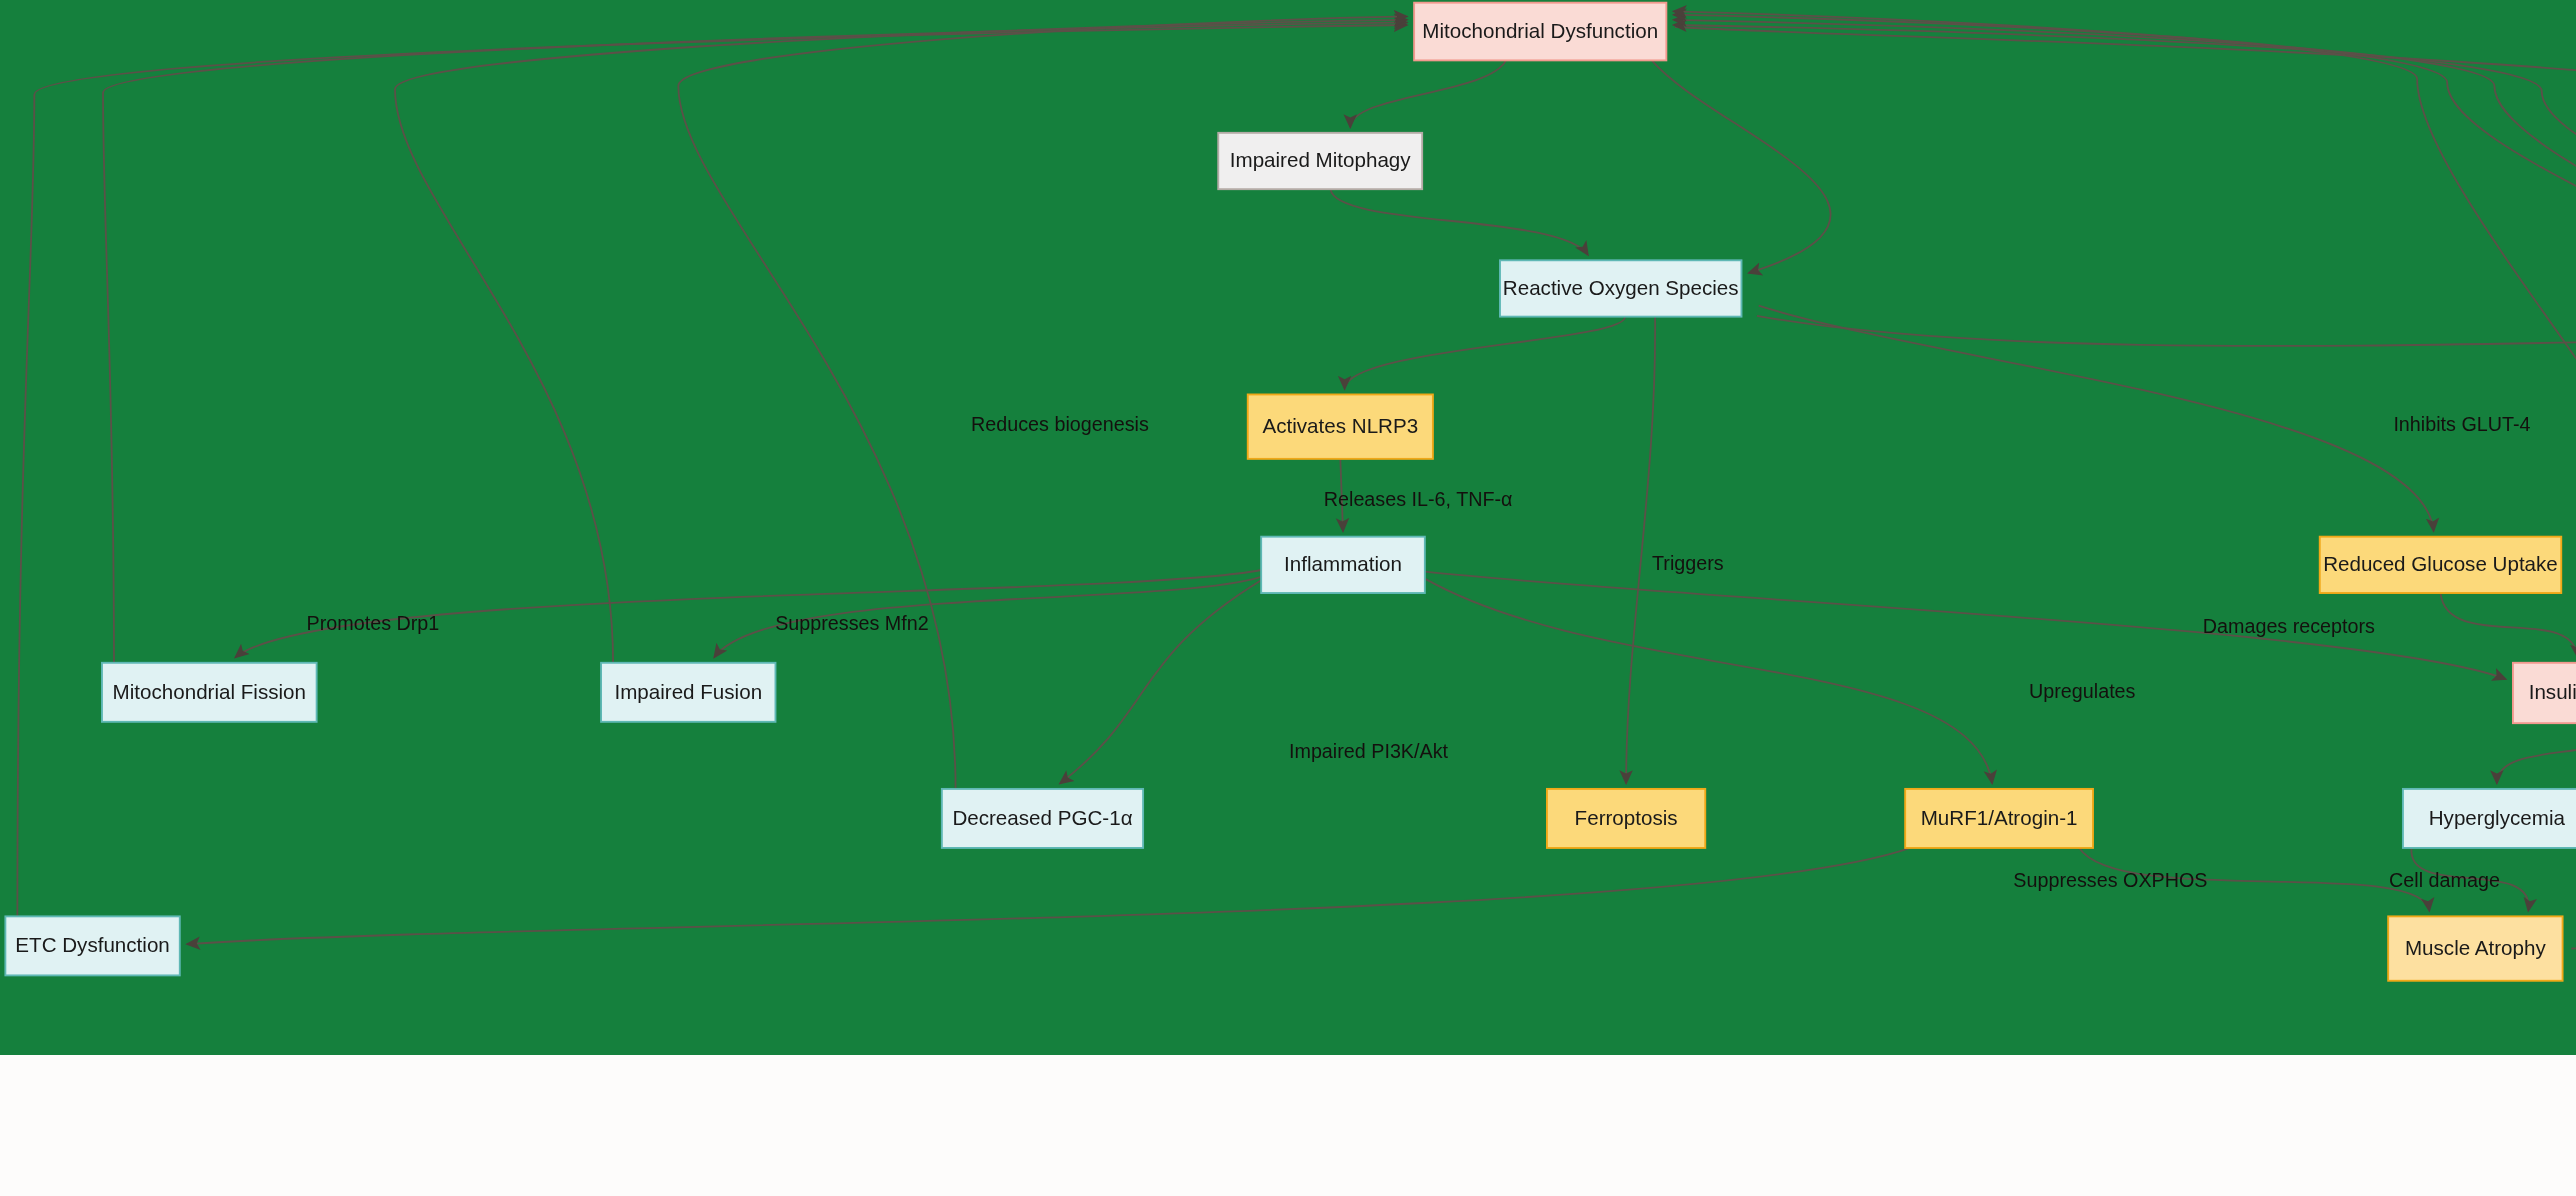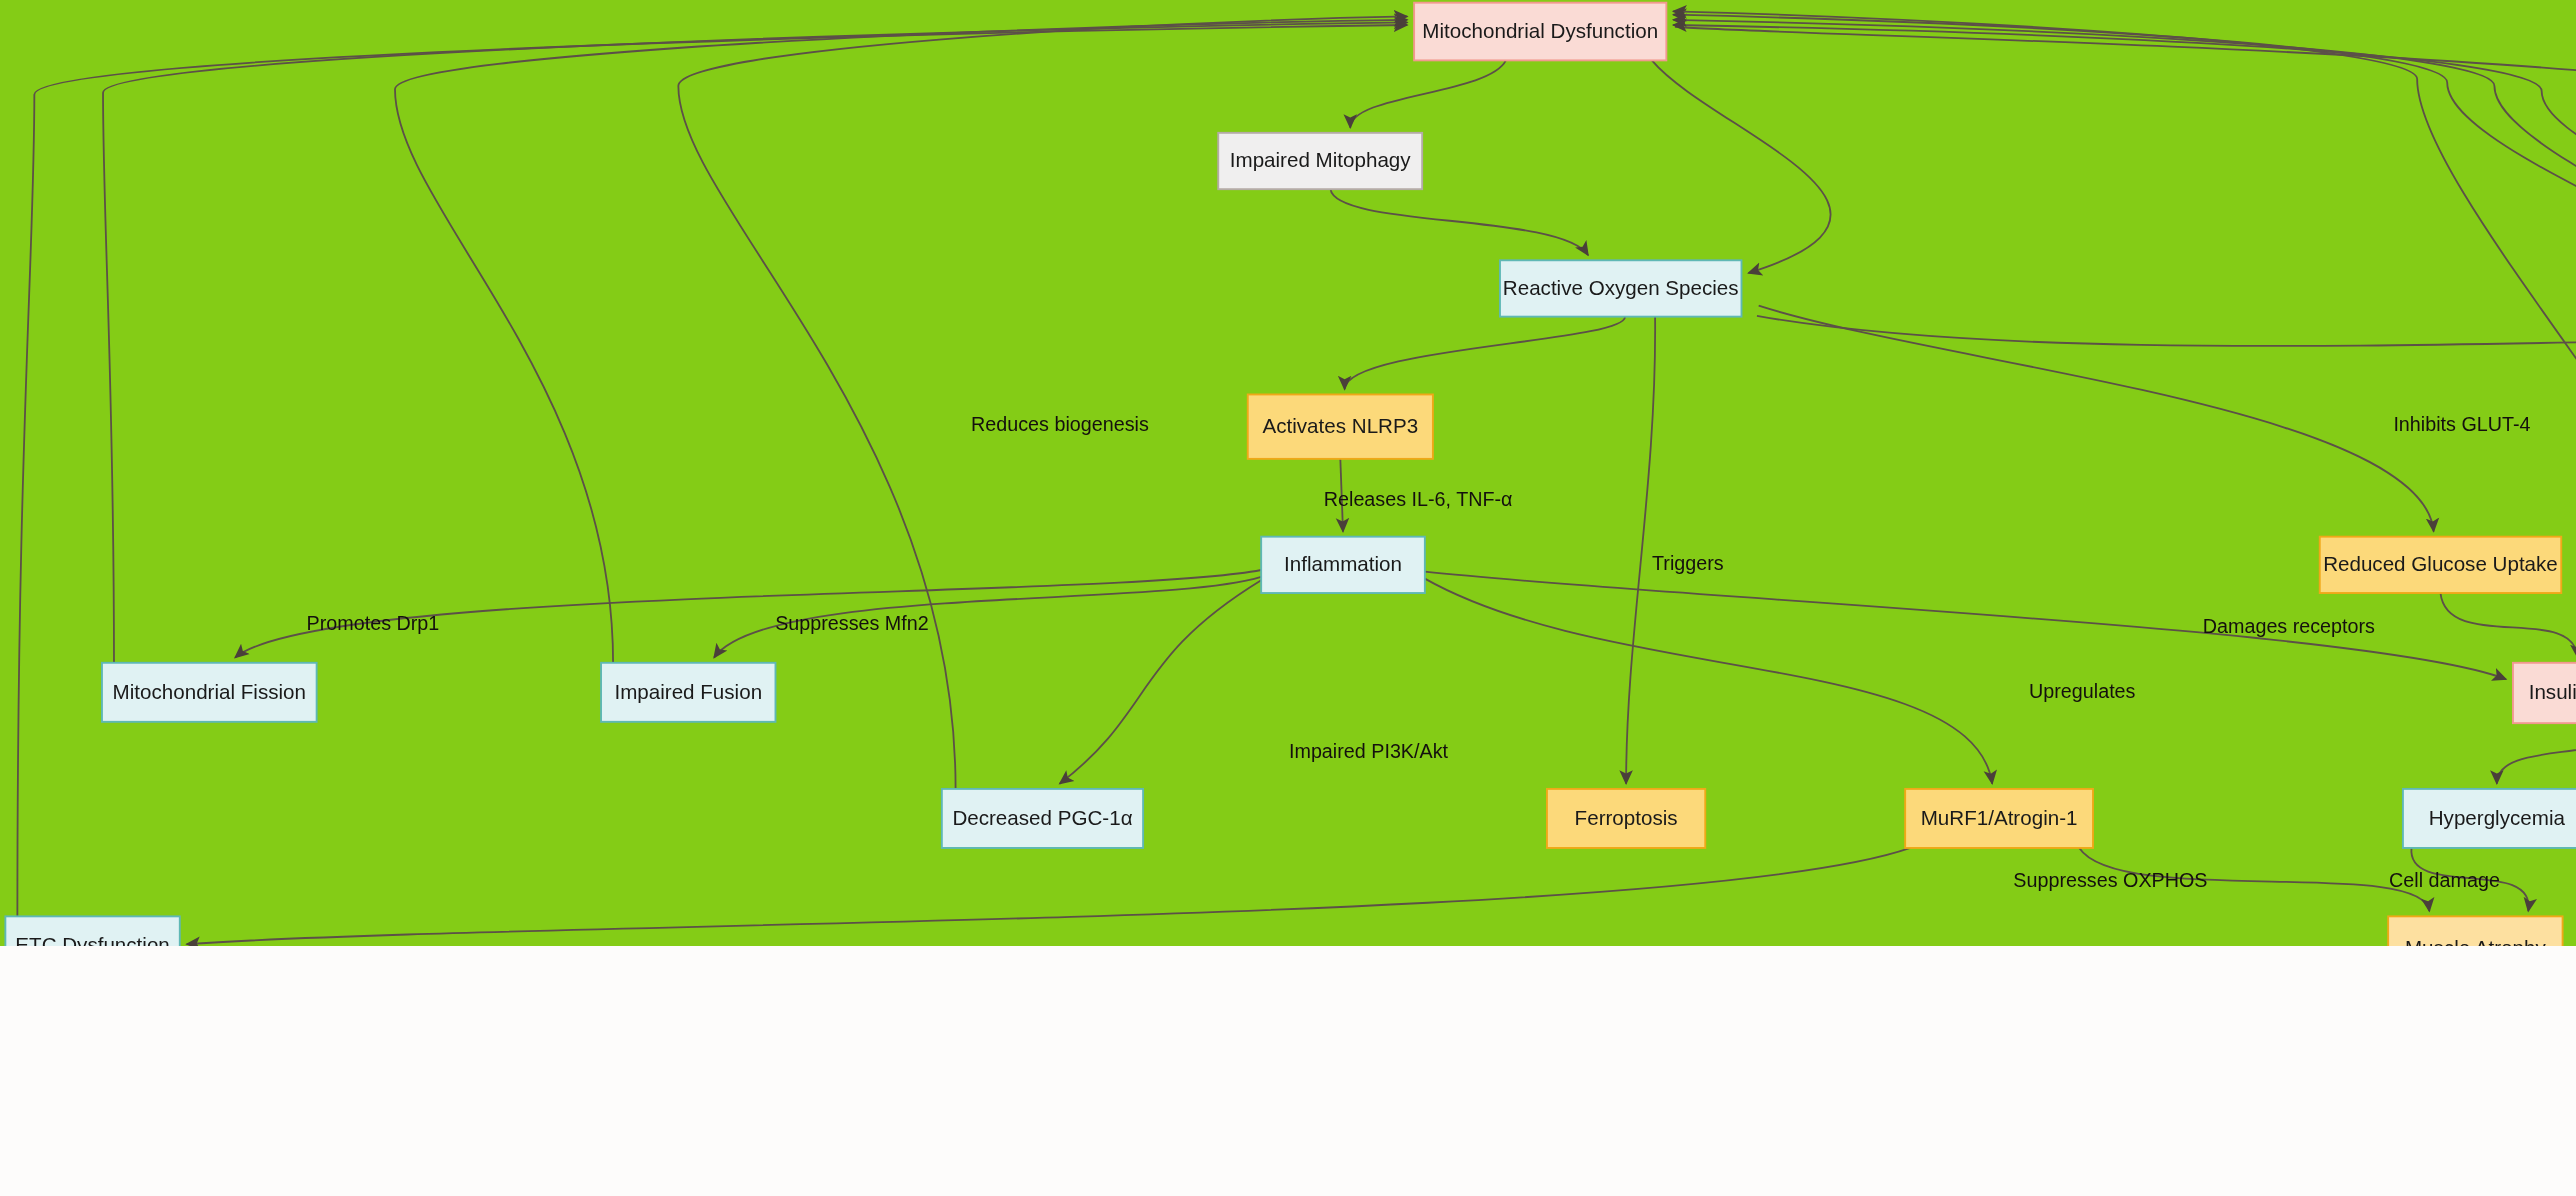--- a/index.html
+++ b/index.html
@@ -3,22 +3,22 @@
 <meta charset="utf-8">
 <style>
   html, body {
     margin: 0;
     padding: 0;
     background: #fdfcfb;
   }
   #canvas-wrap {
     position: relative;
     width: 2576px;
-    height: 946px;
-    background: #84cc16;
+    height: 1055px;
+    background: #15803d;
     overflow: hidden;
     font-family: "Liberation Sans", sans-serif;
   }
   svg#flow {
     position: absolute;
     top: 0; left: 0;
     width: 2576px;
     height: 1197px;
   }
   .node-rect {

